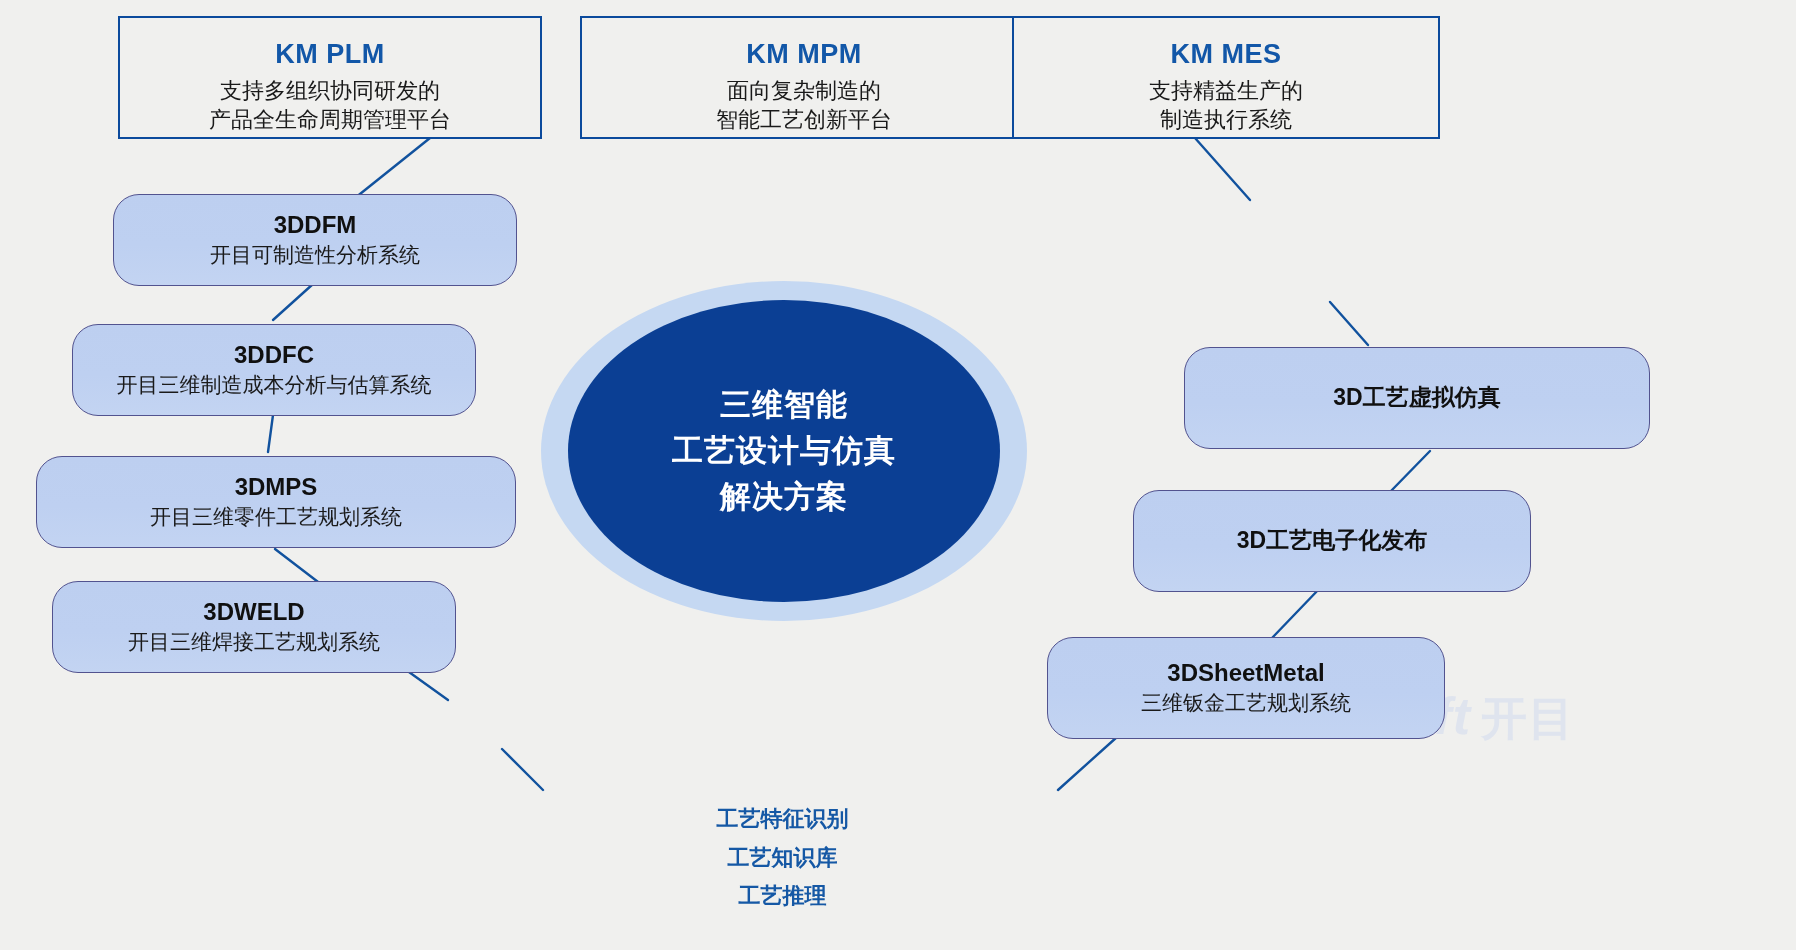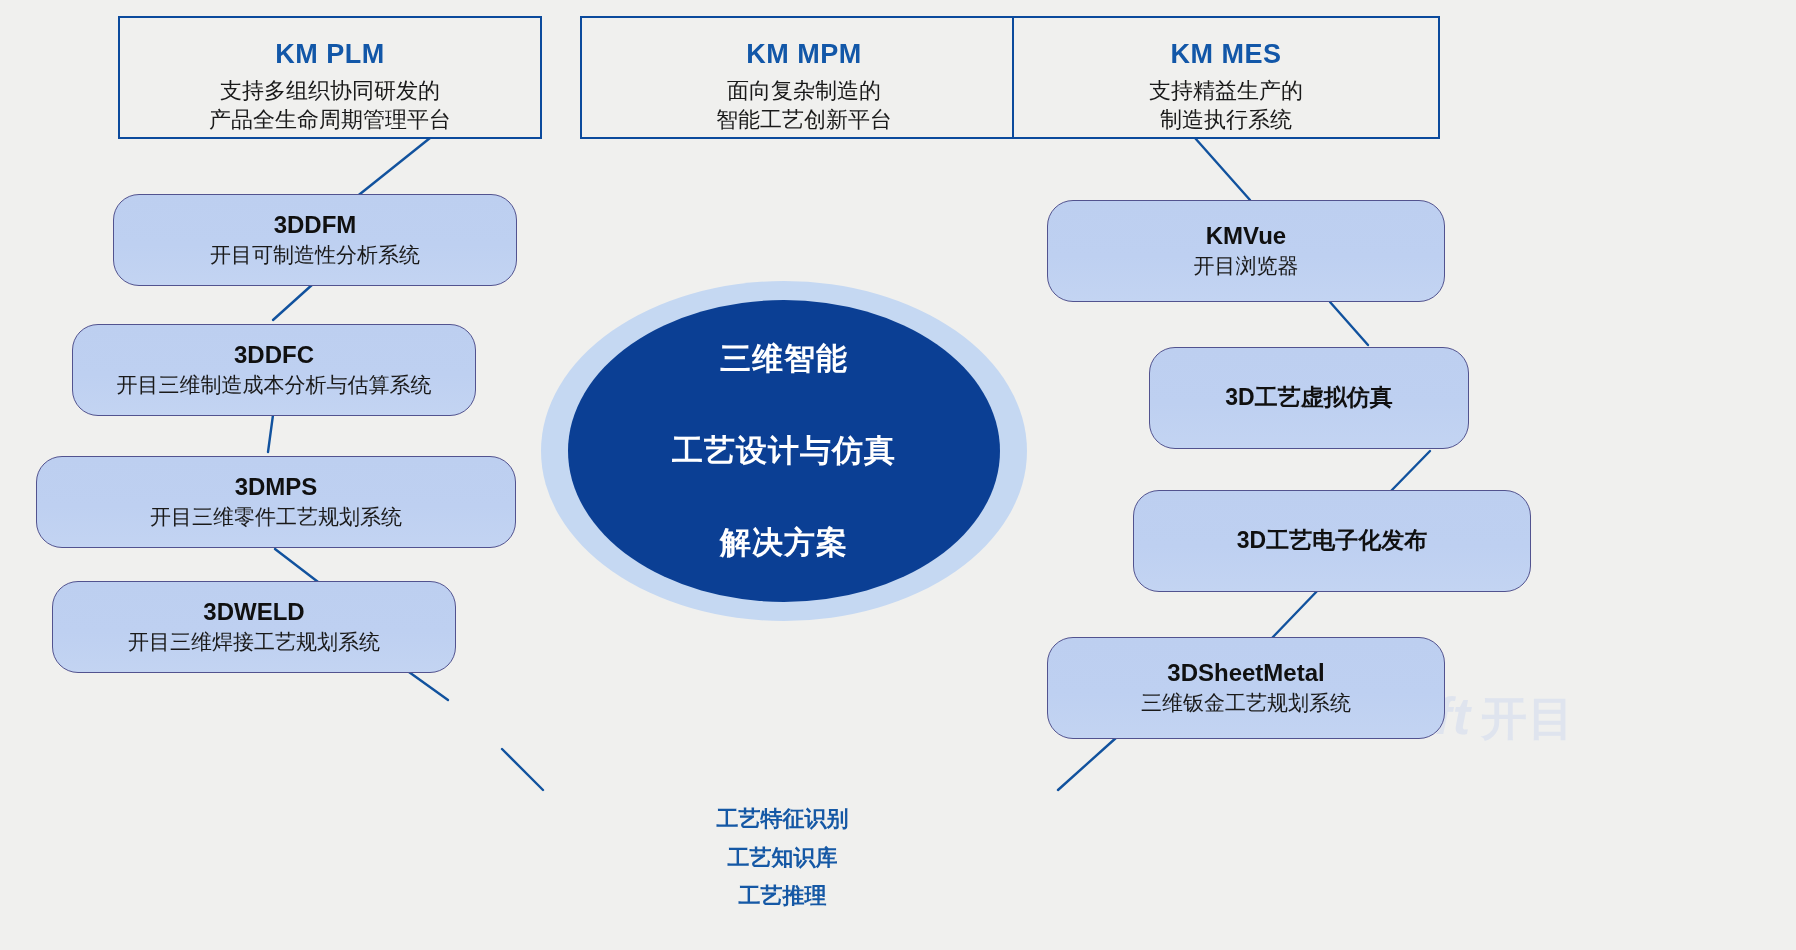--- a/index.html
+++ b/index.html
@@ -205,40 +205,36 @@
     <div class="pill-title">3DMPS</div>
     <div class="pill-sub">开目三维零件工艺规划系统</div>
   </div>
 
   <div class="pill" style="left:52px; top:581px; width:404px; height:92px;">
     <div class="pill-title">3DWELD</div>
     <div class="pill-sub">开目三维焊接工艺规划系统</div>
   </div>
 
 
-  <div class="pill" style="left:1047px; top:200px; width:398px; height:102px;">
-    <div class="pill-title">KMVue</div>
-    <div class="pill-sub">开目浏览器</div>
-  </div>
-
-  <div class="pill single" style="left:1149px; top:347px; width:320px; height:102px;">
+
+  <div class="pill single" style="left:1184px; top:347px; width:466px; height:102px;">
     <div class="pill-title">3D工艺虚拟仿真</div>
   </div>
 
   <div class="pill single" style="left:1133px; top:490px; width:398px; height:102px;">
     <div class="pill-title">3D工艺电子化发布</div>
   </div>
 
   <div class="pill" style="left:1047px; top:637px; width:398px; height:102px;">
     <div class="pill-title">3DSheetMetal</div>
     <div class="pill-sub">三维钣金工艺规划系统</div>
   </div>
 
   <div class="ellipse-halo" style="left:541px; top:281px; width:486px; height:340px;"></div>
-  <div class="ellipse-core" style="left:568px; top:300px; width:432px; height:302px;gap:46px;">
+  <div class="ellipse-core" style="left:568px; top:300px; width:432px; height:302px;">
     <div class="line">三维智能</div>
     <div class="line">工艺设计与仿真</div>
     <div class="line">解决方案</div>
   </div>
 
   <div class="cap-list" style="left:620px; top:800px; width:325px;">
     <div class="cap-item">工艺特征识别</div>
     <div class="cap-item">工艺知识库</div>
     <div class="cap-item">工艺推理</div>
   </div>

